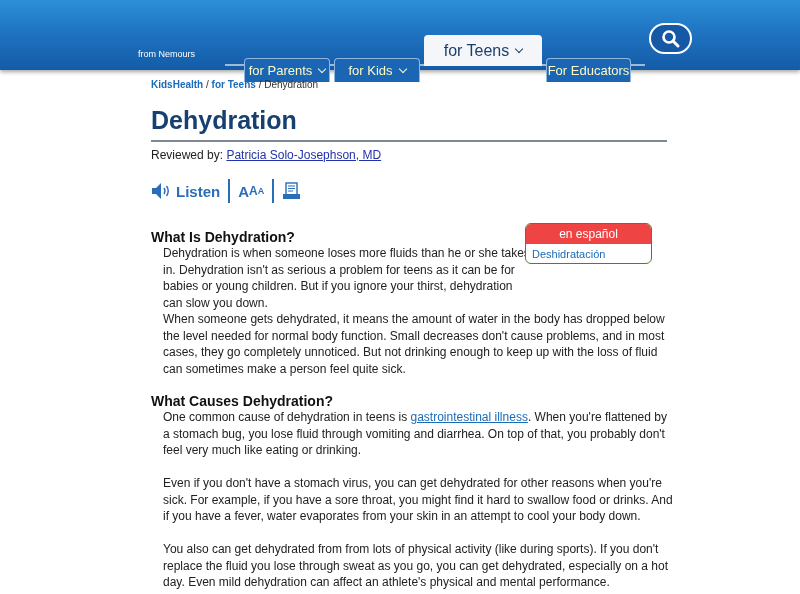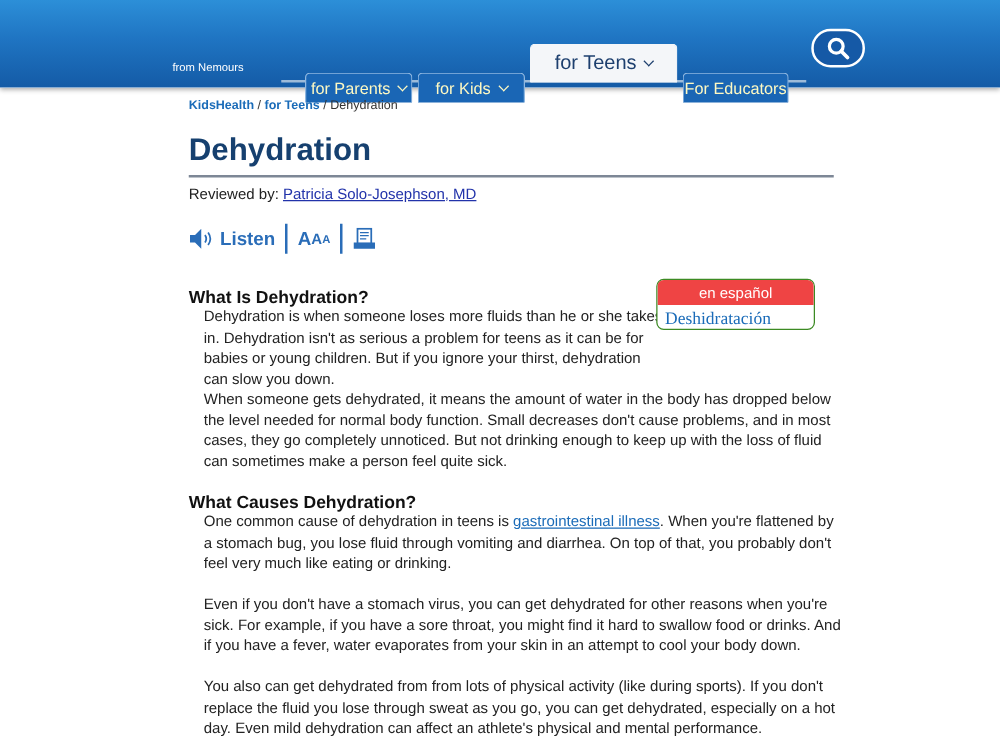--- a/index.html
+++ b/index.html
@@ -79,21 +79,21 @@
   p.para a { color: #1a6bb8; text-decoration: underline; text-align: right; }
 
   .espanol {
     position: absolute; left: 525px; top: 223px; width: 127px; height: 41px;
     border: 1px solid #3c8a23; border-radius: 6px; overflow: hidden; background: #fff;
   }
   .espanol-head {
     height: 20px; background: #ef4444; color: #fff; font-size: 12px; font-weight: normal;
     display: flex; align-items: center; justify-content: center;
   }
-  .espanol-link { display: block; padding: 4px 6px; font-size: 14px; color: #1a6bb8; text-decoration: none; font-family: Liberation Serif, serif; }
+  .espanol-link { display: block; padding: 4px 6px; font-size: 11px; color: #1a6bb8; text-decoration: none; }
 </style>
 </head>
 <body>
 
 <div class="header">
   <div class="logo">
     <div class="logo-sub">from Nemours</div>
   </div>
 
   <div class="nav-base"></div>

